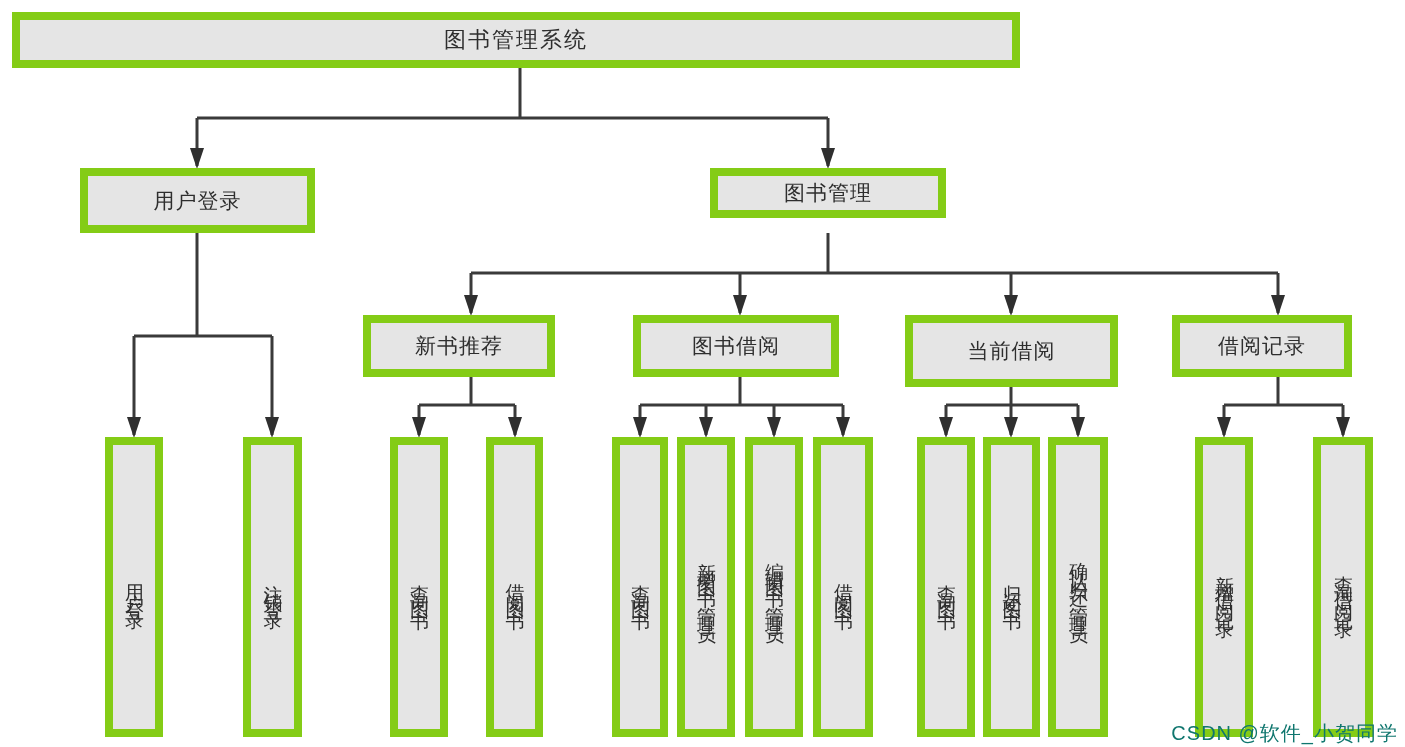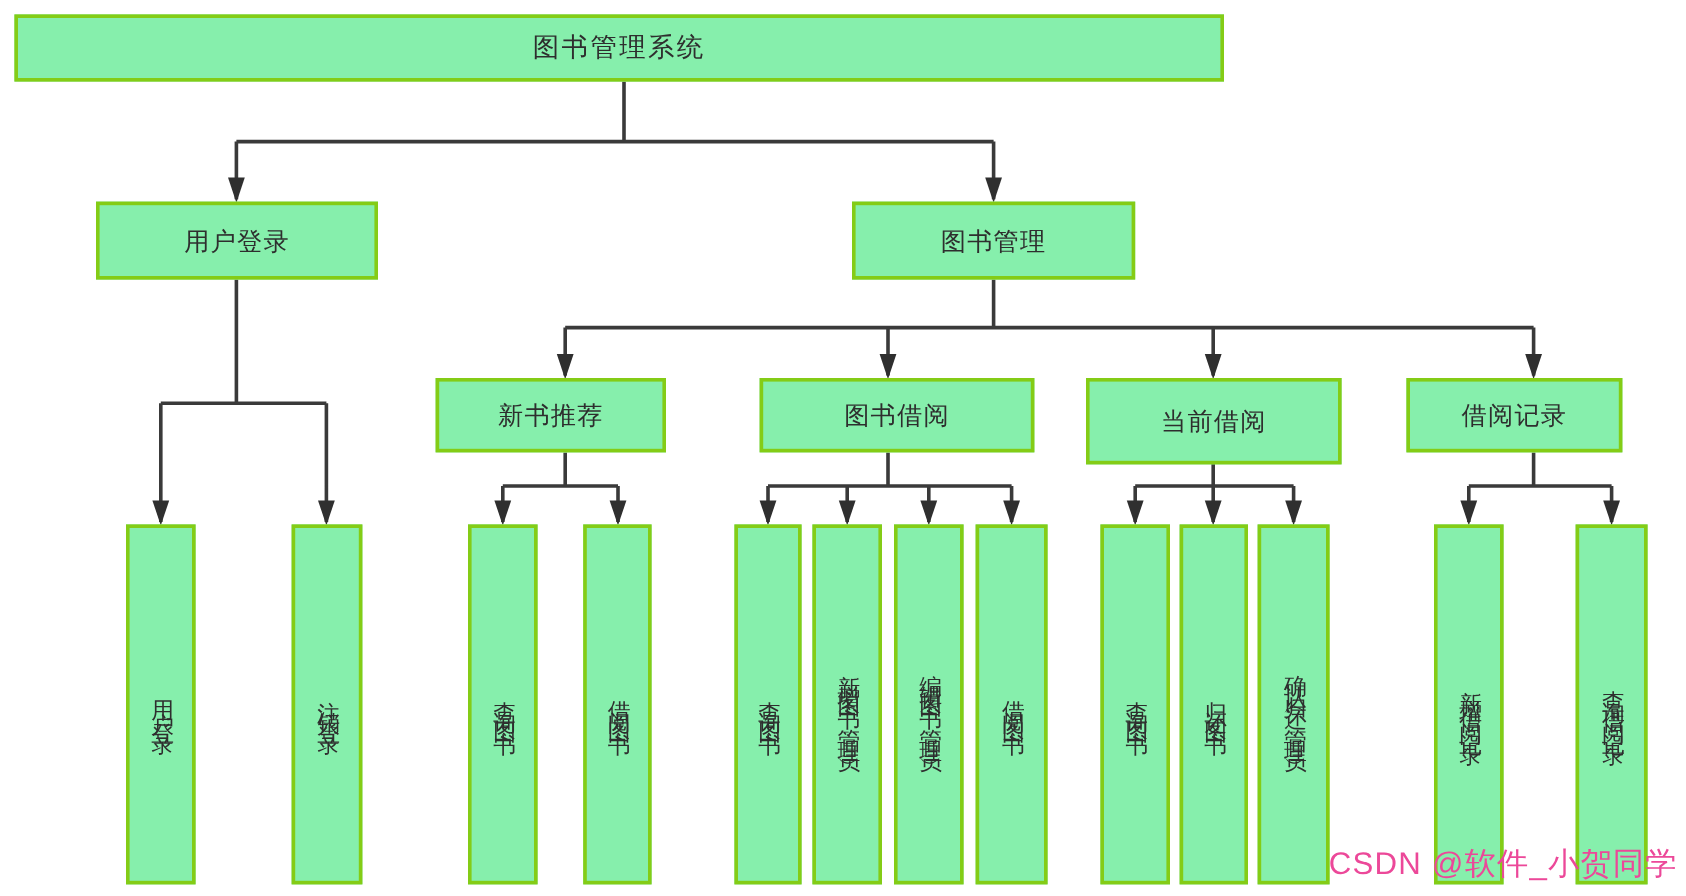--- a/index.html
+++ b/index.html
@@ -2,34 +2,34 @@
 <html><head>
 <meta charset="utf-8">
 <style>
   html,body { margin:0; padding:0; background:#ffffff; }
   .canvas {
     position:relative; width:1405px; height:747px; background:#ffffff;
     font-family:"Liberation Sans", sans-serif; overflow:hidden;
   }
   svg.wires { position:absolute; left:0; top:0; width:1405px; height:747px; }
   .box {
-    position:absolute; box-sizing:border-box; background:#86efac;
-    border:3px solid #84cc16; display:flex; align-items:center; justify-content:center;
+    position:absolute; box-sizing:border-box; background:#e5e5e5;
+    border:8px solid #84cc16; display:flex; align-items:center; justify-content:center;
     color:#2e2e2e;
     text-align:center;
   }
   .root-label { font-size:22px; letter-spacing:2px; }
   .h-label { font-size:21px; letter-spacing:1px; }
   .leaf span {
     writing-mode:vertical-rl; text-orientation:mixed;
     font-size:19px; letter-spacing:9px; line-height:1.1; color:#2e2e2e;
   }
   .watermark {
-    position:absolute; right:7px; bottom:10px; font-size:26px;
-    color:#ec4899; letter-spacing:1px; white-space:nowrap;
+    position:absolute; right:7px; bottom:0; font-size:20px;
+    color:#0f766e; letter-spacing:1px; white-space:nowrap;
   }
 </style>
 </head>
 <body>
 
 <div class="canvas">
 
   <svg class="wires" viewBox="0 0 1405 747">
     <path d="M520 68 V118 M197 118 H828 M197 118 V166 M828 118 V166
          M197 233 V336 M134 336 H272 M134 336 V435 M272 336 V435
@@ -61,28 +61,28 @@
       </g>
   </svg>
 
   <div class="box" style="left:12px;top:12px;width:1008px;height:56px">
     <span class="root-label">图书管理系统</span>
   </div>
 
   <div class="box" style="left:80px;top:168px;width:235px;height:65px">
     <span class="h-label">用户登录</span>
   </div>
-  <div class="box" style="left:710px;top:168px;width:236px;height:65px">
+  <div class="box" style="left:710px;top:168px;width:236px;height:50px">
     <span class="h-label">图书管理</span>
   </div>
 
   <div class="box" style="left:363px;top:315px;width:192px;height:62px">
     <span class="h-label">新书推荐</span>
   </div>
-  <div class="box" style="left:633px;top:315px;width:229px;height:62px">
+  <div class="box" style="left:633px;top:315px;width:206px;height:62px">
     <span class="h-label">图书借阅</span>
   </div>
   <div class="box" style="left:905px;top:315px;width:213px;height:72px">
     <span class="h-label">当前借阅</span>
   </div>
   <div class="box" style="left:1172px;top:315px;width:180px;height:62px">
     <span class="h-label">借阅记录</span>
   </div>
 
   <div class="box leaf" style="left:105px;top:437px;width:58px;height:300px">

